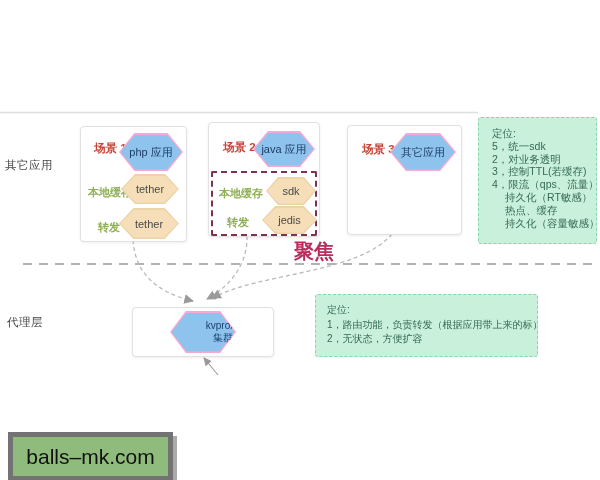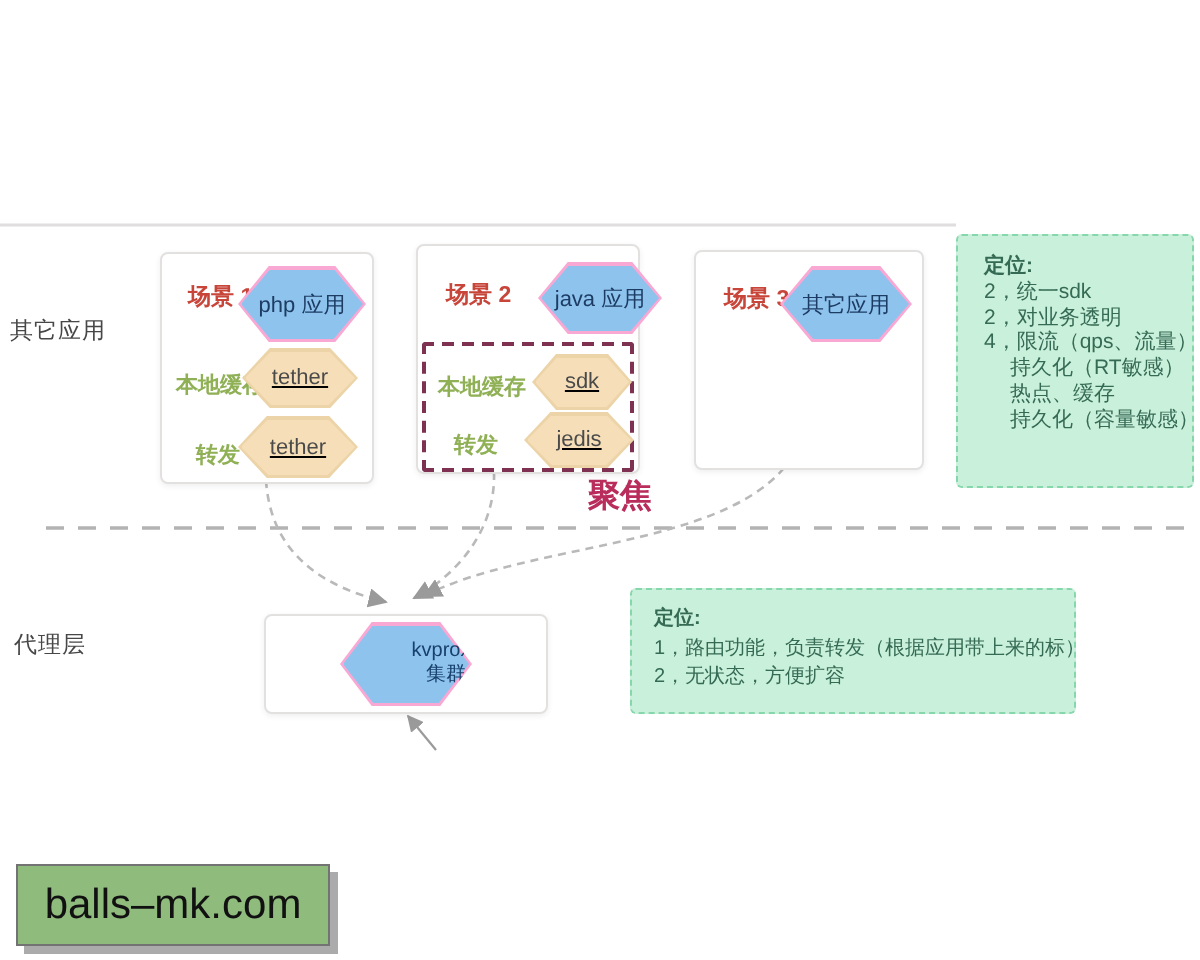--- a/index.html
+++ b/index.html
@@ -13,40 +13,40 @@
          box-shadow:0 1px 3px rgba(0,0,0,.07);}
   .s-title{position:absolute;font-size:11.5px;font-weight:bold;color:#c8453a;white-space:nowrap;}
   .row-label{position:absolute;font-size:11px;font-weight:bold;color:#8fb055;white-space:nowrap;}
 
   .hex{position:absolute;display:flex;align-items:center;justify-content:center;
        clip-path:polygon(24% 0,76% 0,100% 50%,76% 100%,24% 100%,0 50%);}
   .hex .fill{position:absolute;inset:1.5px;
        clip-path:polygon(24% 0,76% 0,100% 50%,76% 100%,24% 100%,0 50%);}
   .hex.blue{background:#f9a8d4;}
   .hex.blue .fill{background:#8ec3ee;}
-  .hex.tan{background:#ecd3a8;text-decoration:underline;}
+  .hex.tan{background:#ecd3a8;}
   .hex.tan .fill{background:#f6dfb8;}
   .hex span{position:relative;z-index:1;font-size:11px;color:#1d3c63;white-space:nowrap;}
   .hex.tan span{color:#4a4a4a;}
   .hex.node span{font-size:11.5px;font-weight:bold;color:#17406b;text-align:center;line-height:1.2;}
   .hex .stack{display:flex;flex-direction:column;align-items:center;position:relative;z-index:1;}
   .hex .stack b{font-size:10px;font-weight:normal;color:#17406b;line-height:1.2;padding-left:40px;}
 
   .focus-frame{position:absolute;border:2px dashed #7e3150;border-radius:2px;background:transparent;}
-  .focus-label{position:absolute;font-size:16px;font-weight:bold;color:#b92d5d;white-space:nowrap;}
+  .focus-label{position:absolute;font-size:20px;font-weight:bold;color:#b92d5d;white-space:nowrap;}
 
   .note{position:absolute;background:#c9f0da;border:1px dashed #86d7ac;border-radius:3px;
         color:#356a54;box-sizing:border-box;}
-  .note-title{font-weight:bold;}
+  .note-title{font-weight:normal;}
   .note .ln{white-space:nowrap;}
   .note.tall{padding:9px 4px 4px 13px;font-size:10.5px;line-height:12.8px;}
   .note.wide{padding:8px 4px 4px 11px;font-size:10px;line-height:14.5px;}
   .note .indent{padding-left:13px;}
 
-  .watermark{position:absolute;background:#8fbb7d;border:1px solid #737373;
+  .watermark{position:absolute;background:#8fbb7d;border:5px solid #737373;
              box-shadow:4px 4px 0 #ababab;display:flex;align-items:center;justify-content:center;
              font-size:21px;color:#111;}
 </style>
 </head>
 <body>
 
 <div class="canvas">
 
   <svg class="wires" width="600" height="480" viewBox="0 0 600 480">
     <defs>
@@ -82,21 +82,21 @@
     </div>
     <span class="row-label" style="left:17px;top:93px">转发</span>
     <div class="hex tan" style="left:38px;top:81px;width:60px;height:31px">
       <i class="fill"></i>
       <span>tether</span>
     </div>
   </div>
 
   <div class="panel" style="left:208px;top:122px;width:110px;height:113px">
     <span class="s-title" style="left:14px;top:17px">场景 2</span>
-    <div class="hex blue" style="left:60px;top:8px;width:62px;height:36px">
+    <div class="hex blue" style="left:44px;top:8px;width:62px;height:36px">
       <i class="fill"></i>
       <span>java 应用</span>
     </div>
     <div class="focus-frame" style="left:2px;top:48px;width:102px;height:61px">
       <span class="row-label" style="left:6px;top:13px">本地缓存</span>
       <div class="hex tan" style="left:53px;top:4px;width:50px;height:28px">
         <i class="fill"></i>
         <span>sdk</span>
       </div>
       <span class="row-label" style="left:14px;top:42px">转发</span>
@@ -112,22 +112,23 @@
   <div class="panel" style="left:347px;top:125px;width:113px;height:108px">
     <span class="s-title" style="left:14px;top:16px">场景 3</span>
     <div class="hex blue" style="left:42px;top:7px;width:66px;height:38px">
       <i class="fill"></i>
       <span>其它应用</span>
     </div>
   </div>
 
   <div class="note tall" style="left:478px;top:117px;width:119px;height:127px">
     <div class="ln note-title">定位:</div>
-    <div class="ln">2，统一sdk</div>
+    <div class="ln">5，统一sdk</div>
     <div class="ln">2，对业务透明</div>
+    <div class="ln">3，控制TTL(若缓存)</div>
     <div class="ln">4，限流（qps、流量）</div>
     <div class="ln indent">持久化（RT敏感）</div>
     <div class="ln indent">热点、缓存</div>
     <div class="ln indent">持久化（容量敏感）</div>
   </div>
 
   <div class="panel" style="left:132px;top:307px;width:140px;height:48px">
     <div class="hex blue node" style="left:37px;top:3px;width:66px;height:42px">
       <i class="fill"></i>
       <span class="stack">

